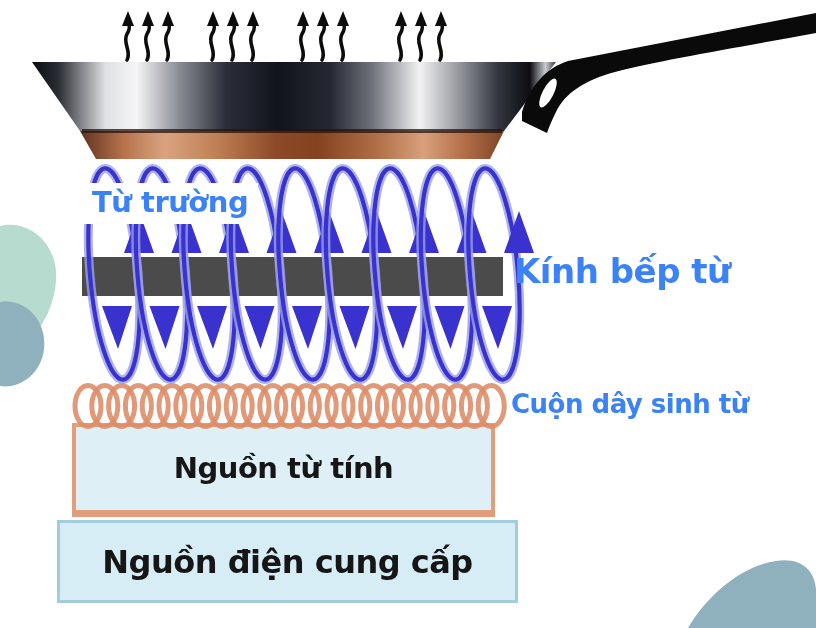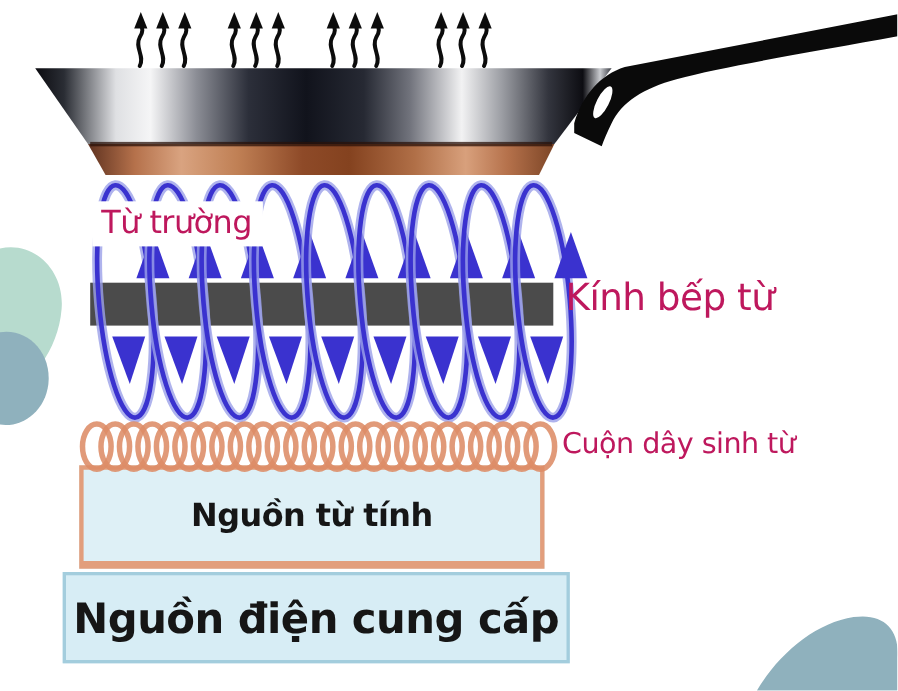--- a/index.html
+++ b/index.html
@@ -2,39 +2,39 @@
 <html><head>
 <meta charset="utf-8">
 <style>
   html,body{margin:0;padding:0;background:#fff;}
   .stage{
     position:relative;width:816px;height:628px;background:#ffffff;overflow:hidden;
     font-family:"DejaVu Sans","Liberation Sans",sans-serif;color:#161616;
   }
   .stage svg{position:absolute;left:0;top:0;}
   .lbl{
-    position:absolute;font-weight:400;letter-spacing:-0.5px;white-space:nowrap;
-    color:#be185d;z-index:4;
+    position:absolute;font-weight:700;letter-spacing:-0.5px;white-space:nowrap;
+    color:#3b82f6;z-index:4;
   }
   #lbl-field{left:84px;top:183px;font-size:29px;background:#ffffff;padding:2px 10px 5px 8px;}
   #lbl-glass{left:514px;top:251px;font-size:34px;text-align:right;}
   #lbl-coil{left:511px;top:389px;font-size:26px;}
   .box{
     position:absolute;display:flex;flex-direction:column;align-items:center;justify-content:center;
     text-align:right;font-weight:700;box-sizing:border-box;letter-spacing:-0.5px;
   }
   #box-magnet{
     left:72px;top:423px;width:423px;height:94px;z-index:2;
     border:4px solid var(--magnet-border);border-bottom-width:7px;
     background:var(--magnet-fill);font-size:29px;line-height:41px;
   }
   #box-power{
     left:57px;top:520px;width:461px;height:83px;z-index:1;
     border:3px solid var(--power-border);
-    background:var(--power-fill);font-size:38px;
+    background:var(--power-fill);font-size:32px;
   }
   #bg-decor{z-index:0;}
   #art{z-index:1;}
   #coil-svg{z-index:3;}
 </style>
 </head>
 <body>
 
 <div class="stage" style="--magnet-border: #e29e7c; --magnet-fill: #def0f6; --power-border: #a3cddd; --power-fill: #d7edf5;">
 

